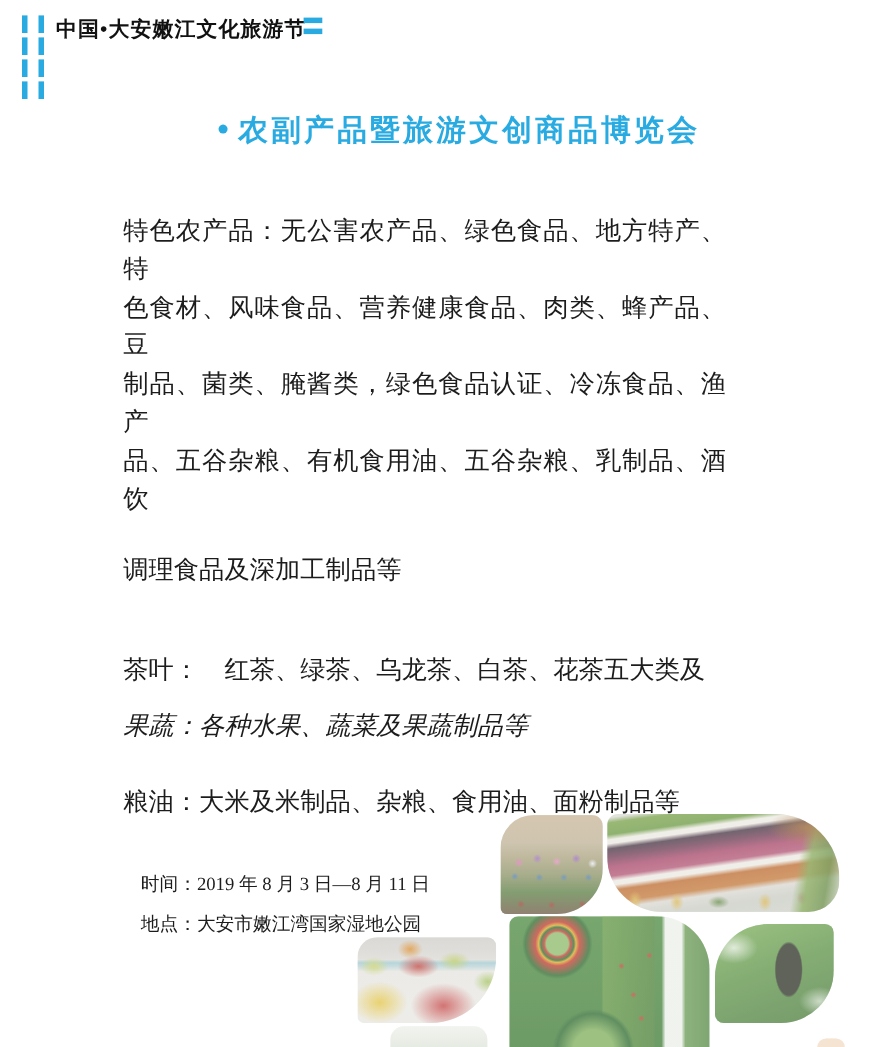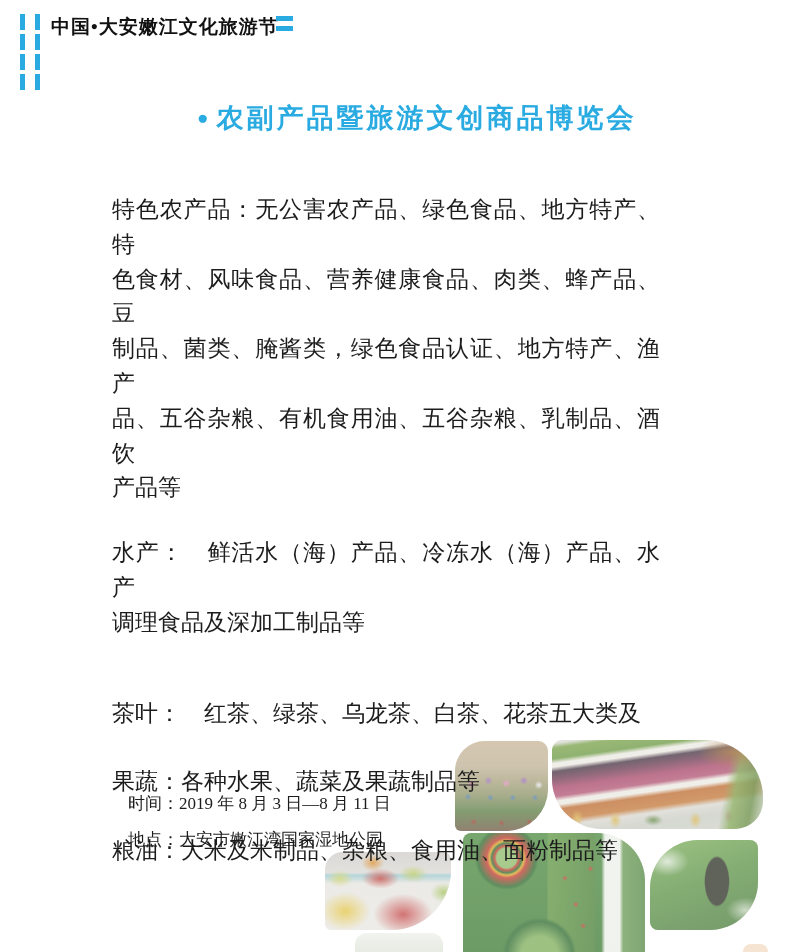--- a/index.html
+++ b/index.html
@@ -28,21 +28,21 @@
     display:flex;align-items:center;
   }
   .main-heading .bullet{font-size:19px;margin-right:8px;letter-spacing:0;}
   
   .body-text{position:absolute;left:112px;top:193px;width:548px;z-index:2;}
   .para{font-size:23px;line-height:34.8px;}
   .para .line{display:block;}
   .para .line.just{text-align:justify;text-align-last:justify;}
   .m-p2{margin-top:30px;}
   .m-p3{margin-top:56px;}
-  .m-p4{margin-top:34px;}
+  .m-p4{margin-top:16px;font-style:italic;}
   .m-p5{margin-top:34px;}
   
   .footer{position:absolute;left:128px;top:786px;z-index:3;font-size:17px;line-height:36px;white-space:nowrap;}
   
   .collage{position:absolute;inset:0;z-index:1;}
   .photo{position:absolute;overflow:hidden;}
   .photo::after{content:"";position:absolute;inset:0;background:rgba(255,255,255,0.24);}
   .photo-flower{
     left:455px;top:741px;width:93px;height:90px;
     border-radius:30px 10px 42px 6px;
@@ -156,26 +156,24 @@
 
   <div class="main-heading">
     <span class="bullet">●</span>
     <span>农副产品暨旅游文创商品博览会</span>
   </div>
 
   <div class="body-text">
     <div class="para">
       <span class="line just">特色农产品：无公害农产品、绿色食品、地方特产、特</span>
       <span class="line just">色食材、风味食品、营养健康食品、肉类、蜂产品、豆</span>
-      <span class="line just">制品、菌类、腌酱类，绿色食品认证、地方特产、渔产</span>
+      <span class="line just">制品、菌类、腌酱类，绿色食品认证、冷冻食品、渔产</span>
       <span class="line just">品、五谷杂粮、有机食用油、五谷杂粮、乳制品、酒饮</span>
-      <span class="line">产品等</span>
     </div>
     <div class="para m-p2">
-      <span class="line just">水产：　鲜活水（海）产品、冷冻水（海）产品、水产</span>
       <span class="line">调理食品及深加工制品等</span>
     </div>
     <div class="para m-p3">
       <span class="line">茶叶：　红茶、绿茶、乌龙茶、白茶、花茶五大类及</span>
     </div>
     <div class="para m-p4">
       <span class="line">果蔬：各种水果、蔬菜及果蔬制品等</span>
     </div>
     <div class="para m-p5">
       <span class="line">粮油：大米及米制品、杂粮、食用油、面粉制品等</span>

